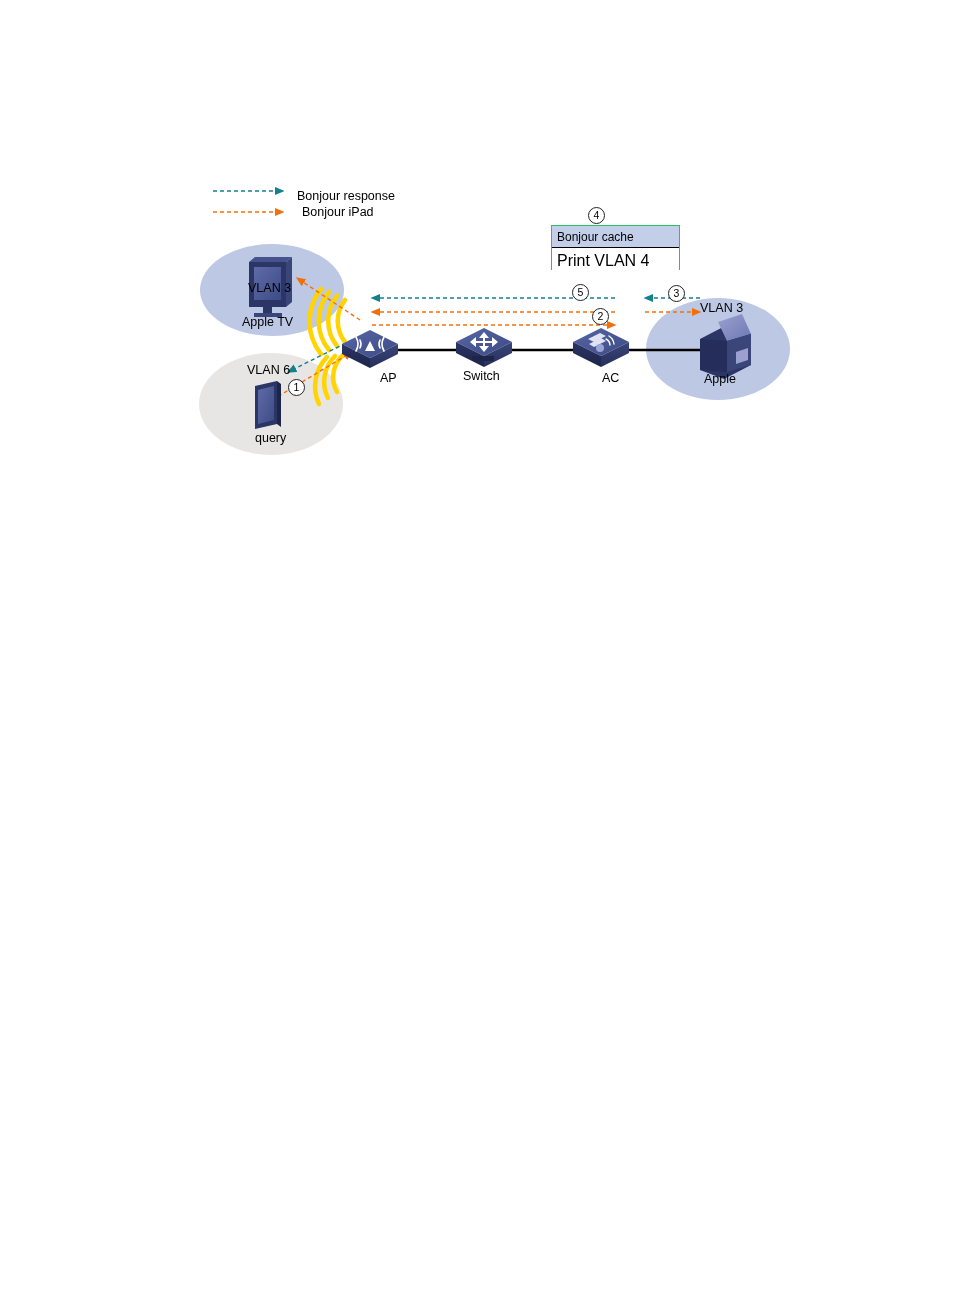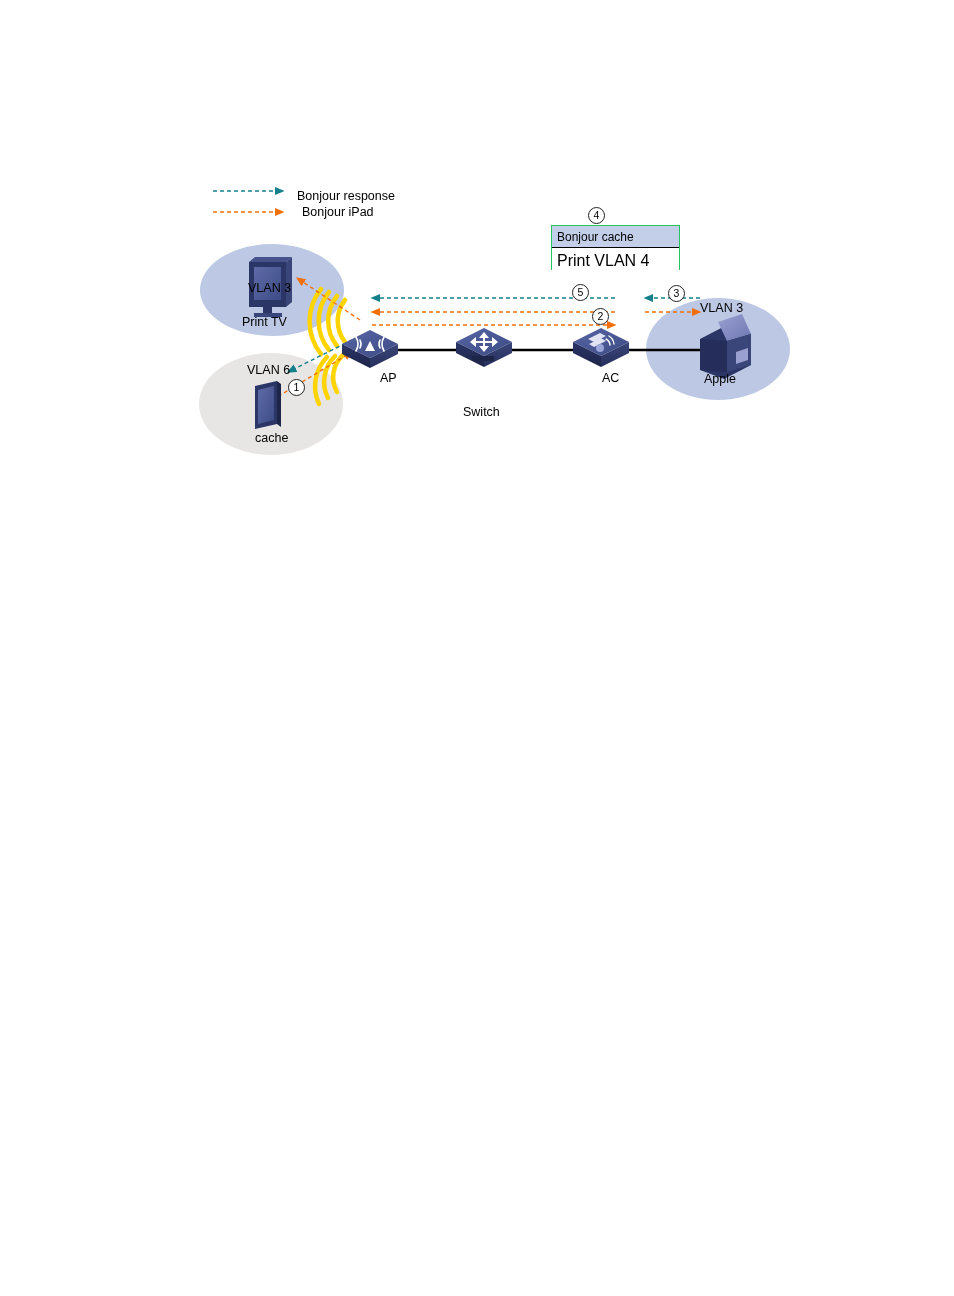--- a/index.html
+++ b/index.html
@@ -164,30 +164,30 @@
   <div class="legend-txt" style="left:297px;top:190px;">Bonjour response</div>
   <div class="legend-txt" style="left:302px;top:206px;">Bonjour iPad</div>
 
   <div class="circnum" style="left:588px;top:207px;">4</div>
   <div class="cache-box">
     <div class="cache-hd">Bonjour cache</div>
     <div class="cache-bd">Print VLAN 4</div>
   </div>
 
   <div class="lbl" style="left:248px;top:241px;margin-top:41px;">VLAN 3</div>
-  <div class="lbl" style="left:242px;top:316px;">Print TV</div>
+  <div class="lbl" style="left:242px;top:316px;">Apple TV</div>
 
   <div class="lbl" style="left:247px;top:364px;">VLAN 6</div>
-  <div class="lbl" style="left:255px;top:432px;">cache</div>
+  <div class="lbl" style="left:255px;top:432px;">query</div>
 
   <div class="lbl" style="left:700px;top:302px;">VLAN 3</div>
   <div class="lbl" style="left:704px;top:373px;">Apple</div>
 
   <div class="lbl" style="left:380px;top:372px;">AP</div>
-  <div class="lbl" style="left:463px;top:370px;margin-top:36px;">Switch</div>
+  <div class="lbl" style="left:463px;top:370px;">Switch</div>
   <div class="lbl" style="left:590px;top:372px;margin-left:12px;">AC</div>
 
   <div class="circnum" style="left:288px;top:379px;">1</div>
   <div class="circnum" style="left:592px;top:308px;">2</div>
   <div class="circnum" style="left:668px;top:285px;">3</div>
   <div class="circnum" style="left:572px;top:284px;">5</div>
 
 </div>
 
 </body></html>

